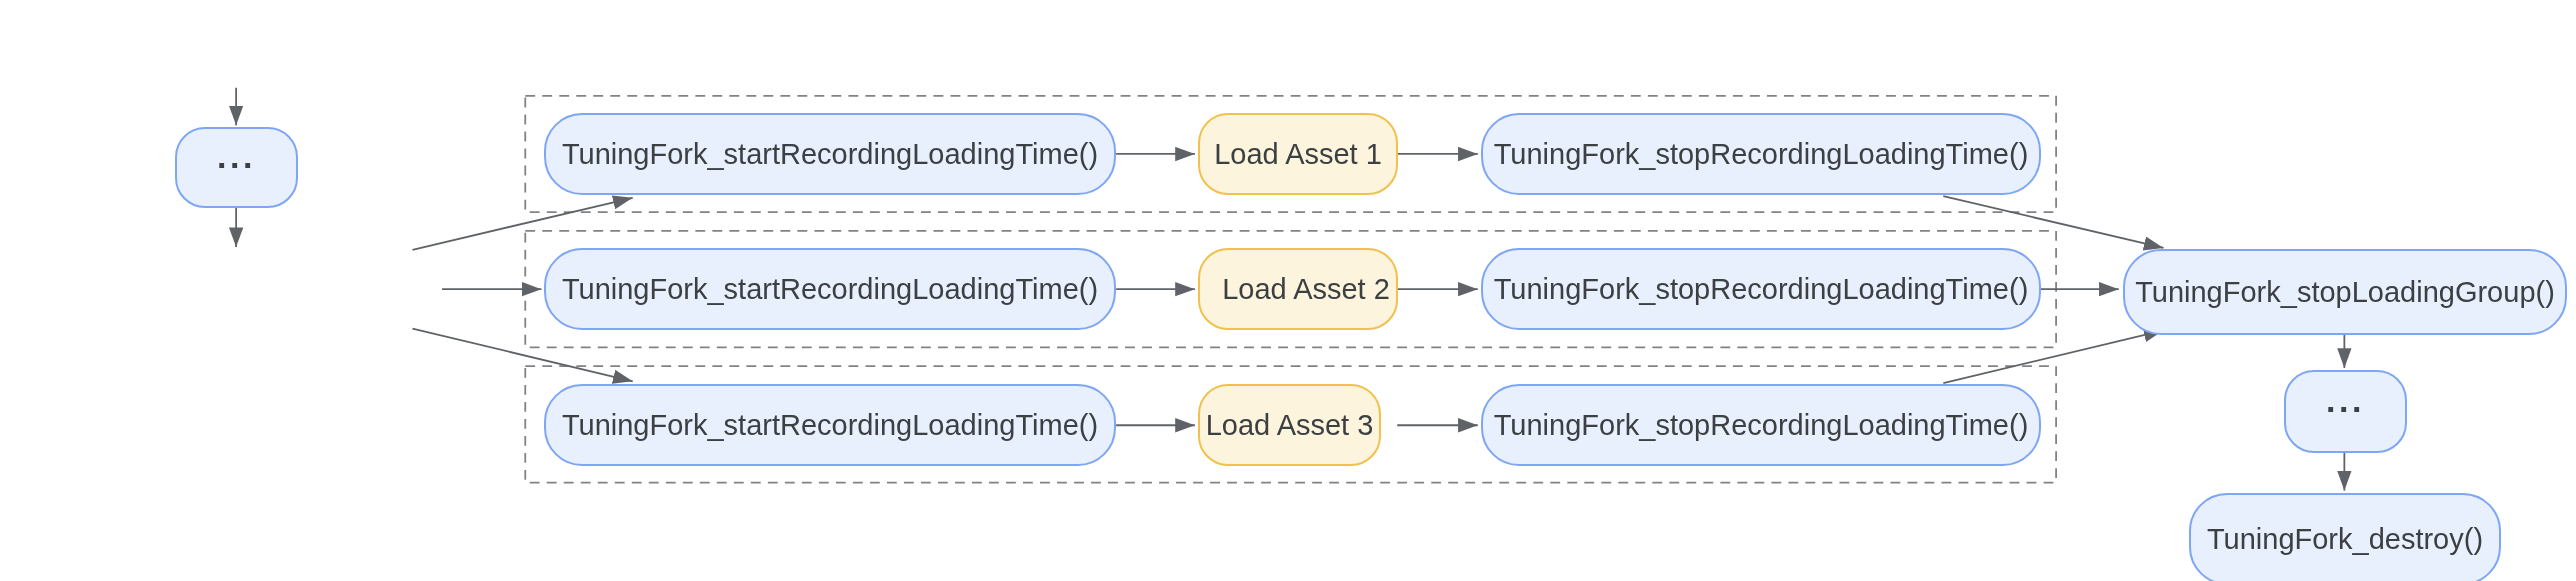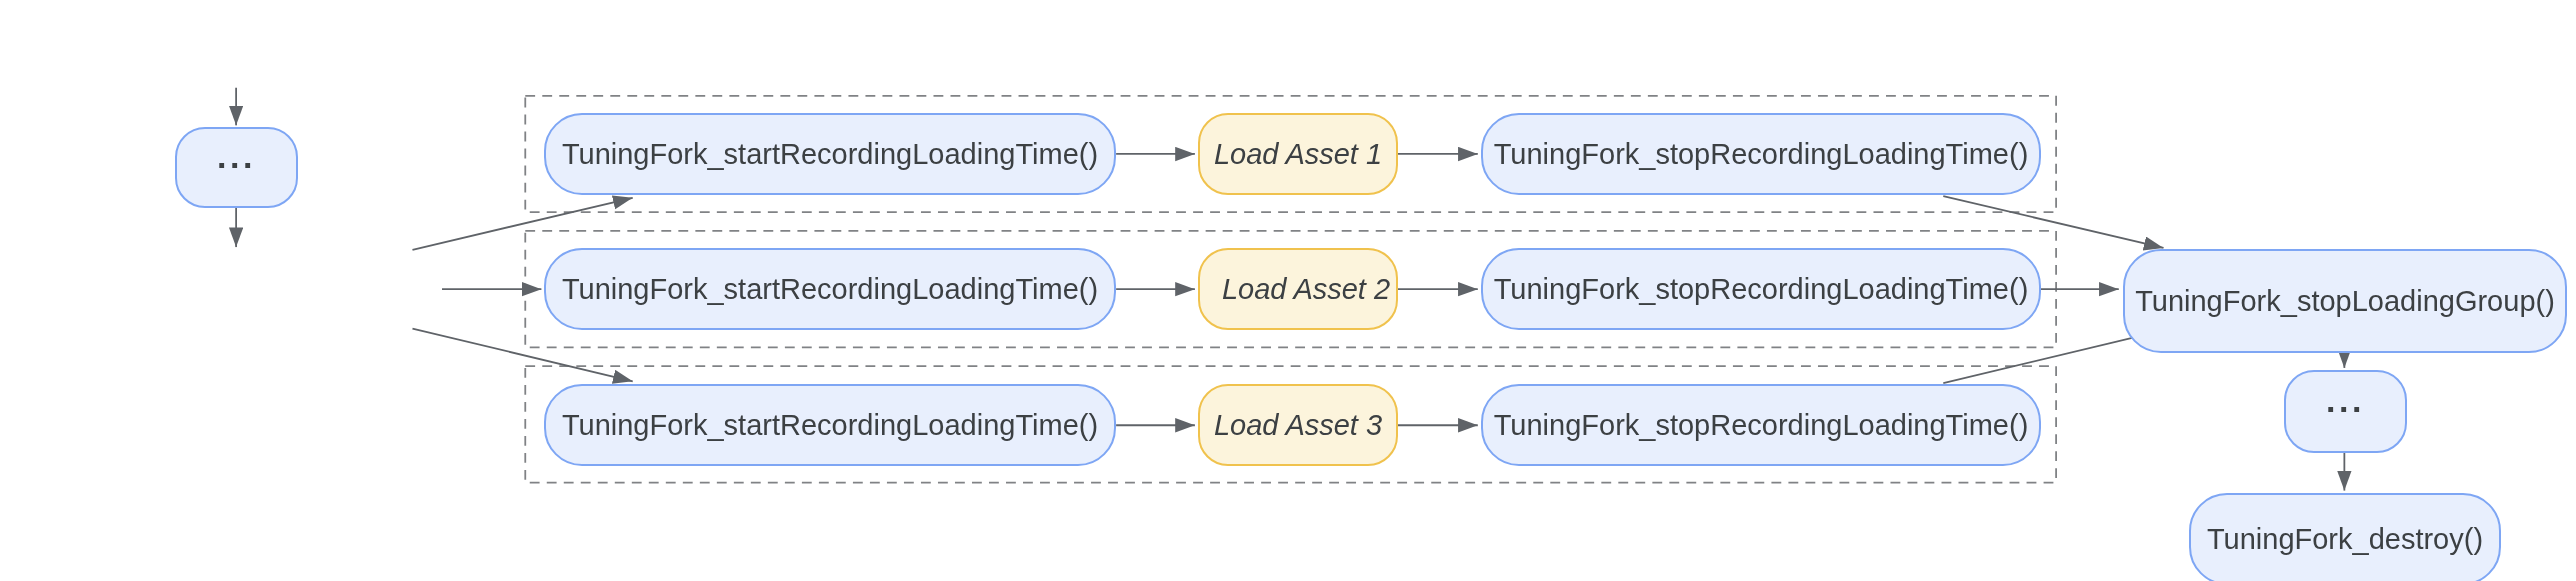--- a/index.html
+++ b/index.html
@@ -31,21 +31,20 @@
   }
   .api {
     background: #e8effd;
     border: 2.7px solid #7ea6f4;
     border-radius: 38px;
   }
   .asset {
     background: #fcf4dc;
     border: 2.7px solid #f0c24d;
     border-radius: 30px;
-    font-style: italic;
   }
   .small { border-radius: 30px; }
   .dots span {
     font-size: 34px;
     font-weight: 700;
     letter-spacing: 3.6px;
     transform: translateY(-10.7px);
     display: inline-block;
   }
 </style>
@@ -95,24 +94,24 @@
 
   <div class="node api" style="left:544px; top:113px; width:572px; height:82px;">TuningFork_startRecordingLoadingTime()</div>
   <div class="node asset" style="left:1198px; top:113px; width:200px; height:82px;">Load Asset 1</div>
   <div class="node api" style="left:1481px; top:113px; width:560px; height:82px;">TuningFork_stopRecordingLoadingTime()</div>
 
   <div class="node api" style="left:544px; top:248px; width:572px; height:82px;">TuningFork_startRecordingLoadingTime()</div>
   <div class="node asset" style="left:1198px; top:248px; width:200px; height:82px;padding-left:16px;">Load Asset 2</div>
   <div class="node api" style="left:1481px; top:248px; width:560px; height:82px;">TuningFork_stopRecordingLoadingTime()</div>
 
   <div class="node api" style="left:544px; top:384px; width:572px; height:82px;">TuningFork_startRecordingLoadingTime()</div>
-  <div class="node asset" style="left:1198px; top:384px; width:200px; height:82px;">Load Asset 3</div>
+  <div class="node asset" style="left:1198px; top:384px; width:183px; height:82px;">Load Asset 3</div>
   <div class="node api" style="left:1481px; top:384px; width:560px; height:82px;">TuningFork_stopRecordingLoadingTime()</div>
 
-  <div class="node api" style="left:2123px; top:249px; width:444px; height:104px;text-align:right;">TuningFork_stopLoadingGroup()</div>
+  <div class="node api" style="left:2123px; top:249px; width:444px; height:86px;text-align:right;">TuningFork_stopLoadingGroup()</div>
 
   <div class="node api small dots" style="left:2284px; top:370px; width:123px; height:83px;">
     <span>...</span>
   </div>
 
   <div class="node api" style="left:2189px; top:493px; width:312px; height:92px;">TuningFork_destroy()</div>
 
 </div>
 
 

